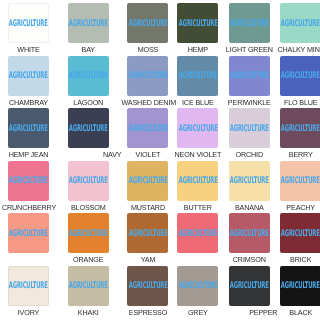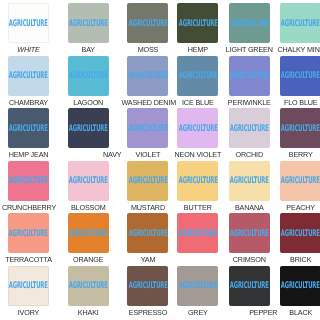--- a/index.html
+++ b/index.html
@@ -78,21 +78,21 @@
   }
 </style>
 </head>
 <body>
 
 <div id="swatch-grid" style="background: rgb(255, 255, 255);">
     <div class="swatch-cell">
       <div class="swatch-chip light-edge" style="background: rgb(253, 253, 251);">
         <span class="chip-wordmark" style="color: rgb(74, 168, 232);">AGRICULTURE</span>
       </div>
-      <div class="swatch-label" style="color: rgb(42, 42, 42); font-style: italic;">WHITE</div>
+      <div class="swatch-label" style="color: rgb(42, 42, 42);">WHITE</div>
     </div>
     <div class="swatch-cell">
       <div class="swatch-chip" style="background: rgb(179, 189, 177);">
         <span class="chip-wordmark" style="color: rgb(74, 168, 232);">AGRICULTURE</span>
       </div>
       <div class="swatch-label" style="color: rgb(42, 42, 42);">BAY</div>
     </div>
     <div class="swatch-cell">
       <div class="swatch-chip" style="background: rgb(115, 120, 106);">
         <span class="chip-wordmark" style="color: rgb(74, 168, 232);">AGRICULTURE</span>
@@ -222,21 +222,20 @@
     <div class="swatch-cell">
       <div class="swatch-chip" style="background: rgb(244, 195, 168);">
         <span class="chip-wordmark" style="color: rgb(74, 168, 232);">AGRICULTURE</span>
       </div>
       <div class="swatch-label" style="color: rgb(42, 42, 42);">PEACHY</div>
     </div>
     <div class="swatch-cell">
       <div class="swatch-chip" style="background: rgb(247, 154, 133);">
         <span class="chip-wordmark" style="color: rgb(74, 168, 232);">AGRICULTURE</span>
       </div>
-      <div class="swatch-label" style="color: rgb(42, 42, 42);">TERRACOTTA</div>
     </div>
     <div class="swatch-cell">
       <div class="swatch-chip" style="background: rgb(227, 129, 44);">
         <span class="chip-wordmark" style="color: rgb(74, 168, 232);">AGRICULTURE</span>
       </div>
       <div class="swatch-label" style="color: rgb(42, 42, 42);">ORANGE</div>
     </div>
     <div class="swatch-cell">
       <div class="swatch-chip" style="background: rgb(176, 106, 49);">
         <span class="chip-wordmark" style="color: rgb(74, 168, 232);">AGRICULTURE</span>

